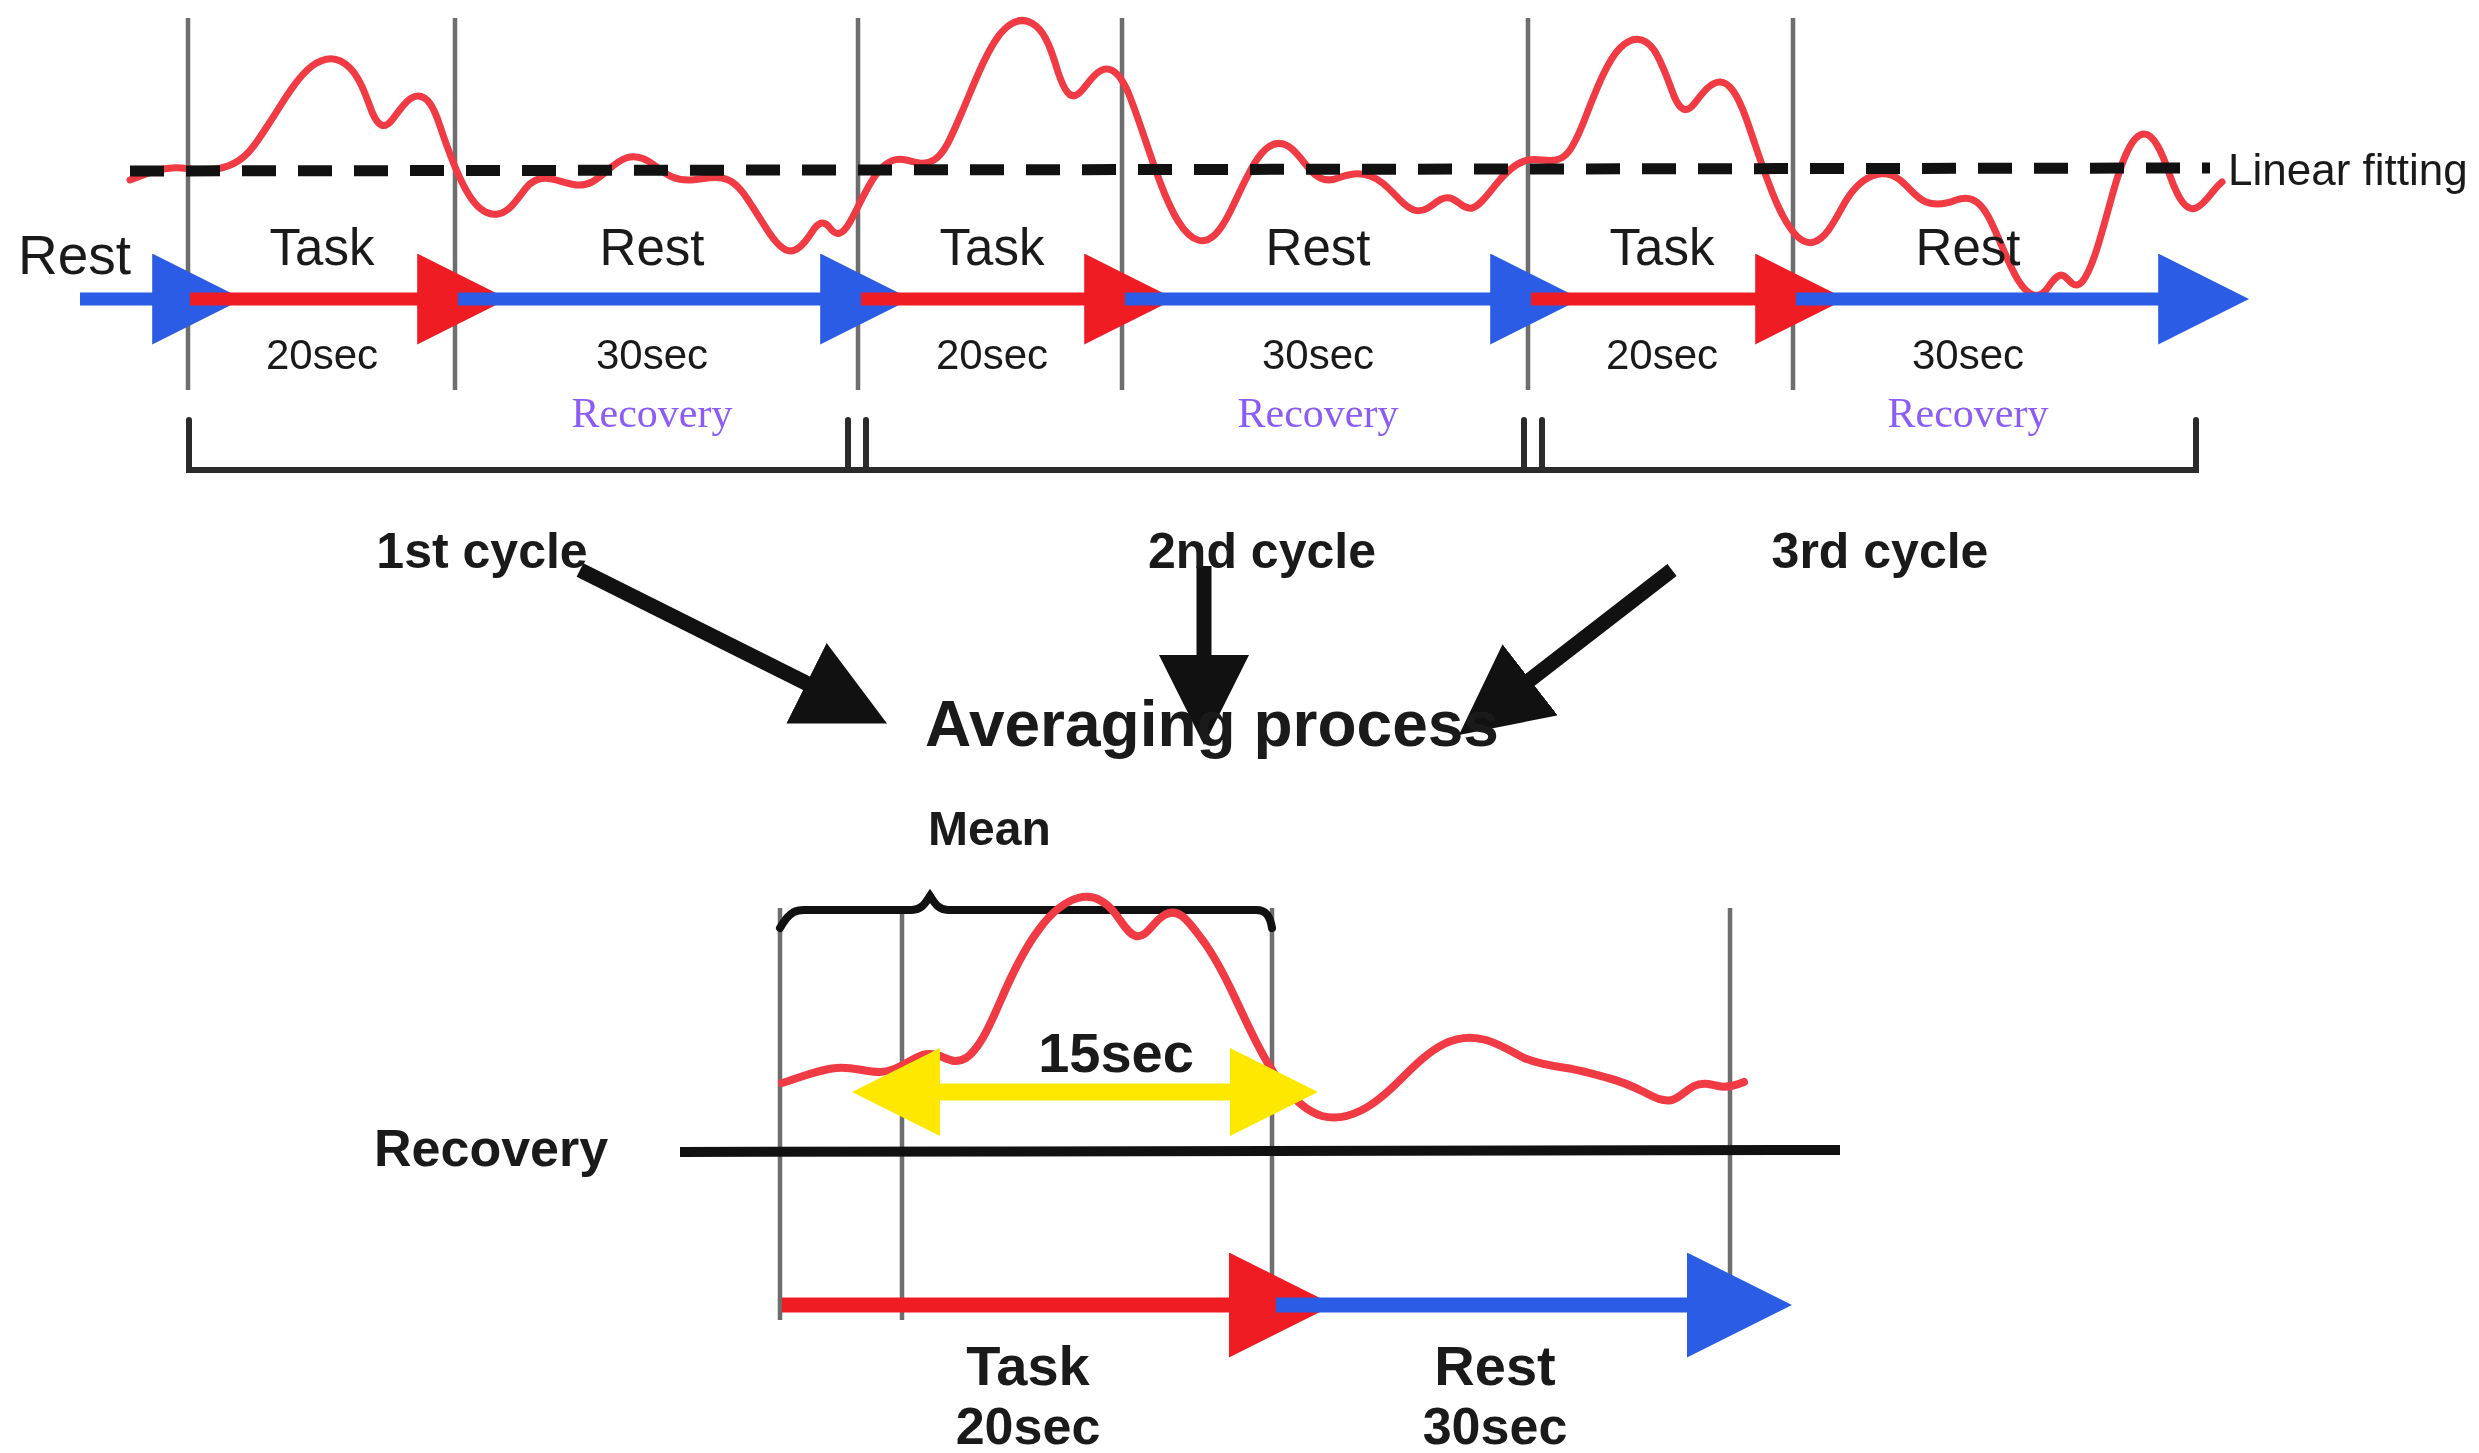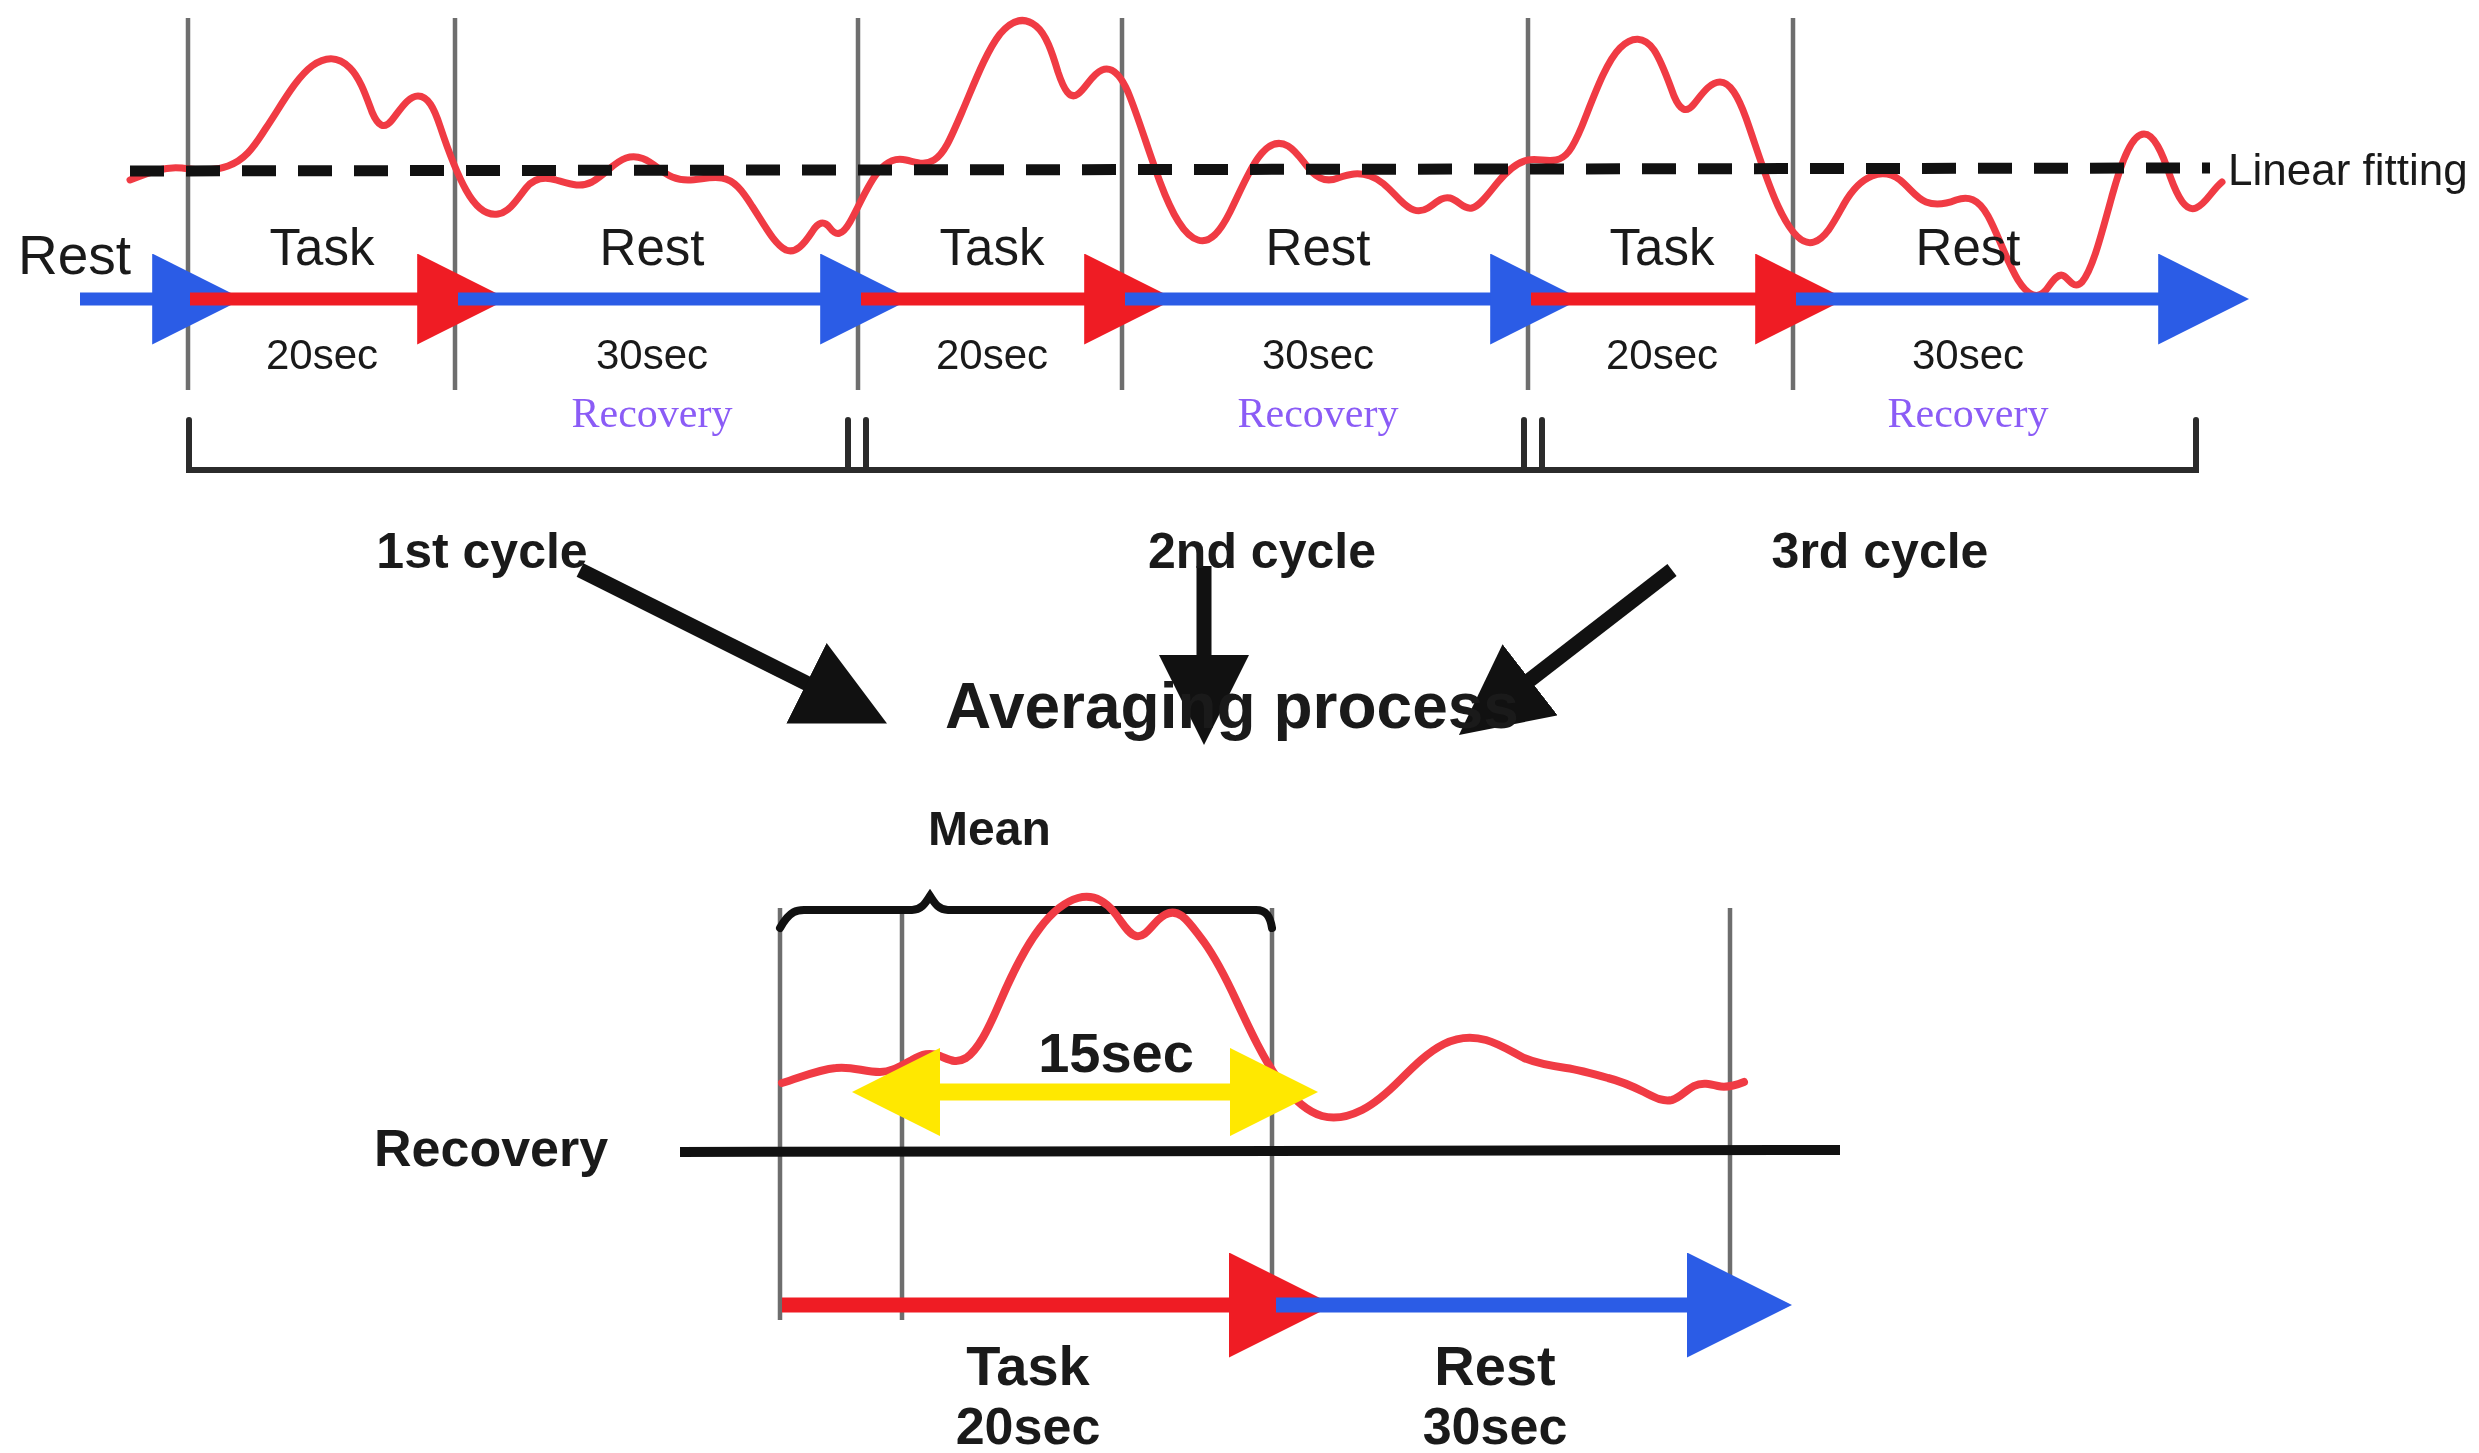--- a/index.html
+++ b/index.html
@@ -252,21 +252,21 @@
   <div class="lbl lbl-dur ctr" style="left:1662px; top:334px;">20sec</div>
 
   <div class="lbl lbl-phase ctr" style="left:1968px; top:222px;">Rest</div>
   <div class="lbl lbl-dur ctr" style="left:1968px; top:334px;">30sec</div>
   <div class="lbl lbl-recovery ctr" style="left:1968px; top:392px;">Recovery</div>
 
   <div class="lbl lbl-cycle ctr" style="left:482px; top:498px;">1st cycle</div>
   <div class="lbl lbl-cycle ctr" style="left:1262px; top:498px;">2nd cycle</div>
   <div class="lbl lbl-cycle ctr" style="left:1880px; top:498px;">3rd cycle</div>
 
-  <div class="lbl lbl-avg ctr" style="left:1212px; top:674px;margin-left:20px;">Averaging process</div>
+  <div class="lbl lbl-avg ctr" style="left:1212px; top:692px;">Averaging process</div>
 
   <div class="lbl lbl-mean" style="left:928px; top:805px;">Mean</div>
 
   <div class="lbl lbl-baseline" style="left:374px; top:1122px;">Recovery</div>
 
   <div class="lbl lbl-15sec ctr" style="left:1116px; top:1025px;">15sec</div>
 
   <div class="lbl lbl-bigphase ctr" style="left:1028px; top:1338px;">Task</div>
   <div class="lbl lbl-bigdur ctr" style="left:1028px; top:1400px;">20sec</div>
 

